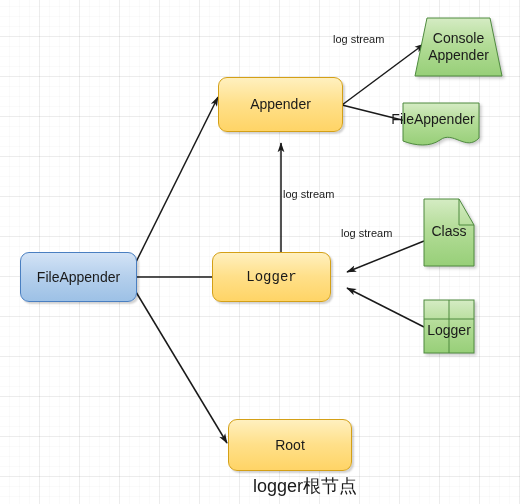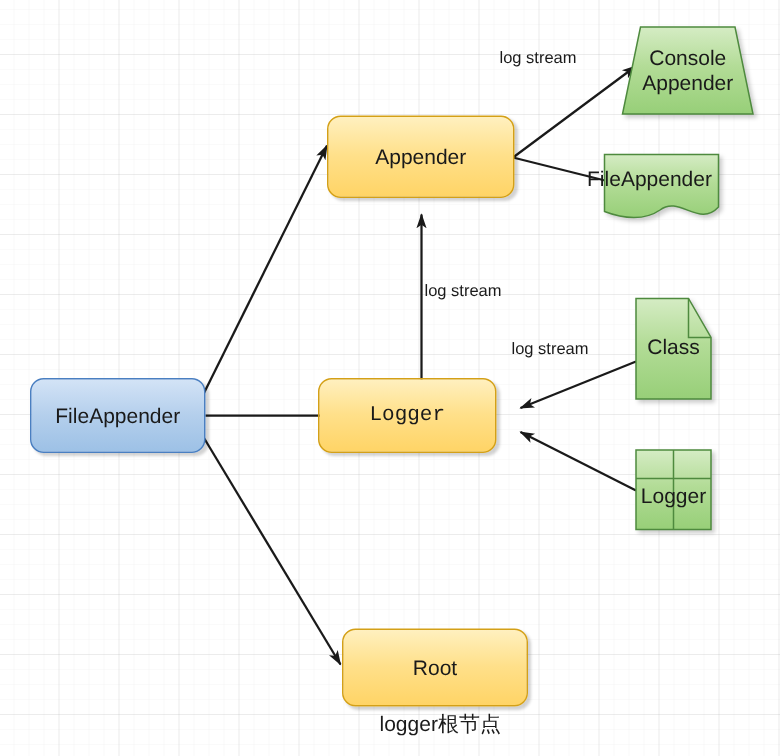--- a/index.html
+++ b/index.html
@@ -56,21 +56,21 @@
     border: none;
     background: transparent;
     box-shadow: none;
   }
   .trapz .lbl, .doc .lbl, .note .lbl, .pkg .lbl {
     position: relative;
     z-index: 2;
   }
   .label-sub {
     position: absolute;
-    font-size: 14px;
+    font-size: 18px;
     color: #1a1a1a;
     white-space: nowrap;
   }
   .edge-label {
     position: absolute;
     font-size: 11px;
     color: #1a1a1a;
     white-space: nowrap;
   }
 </style>

